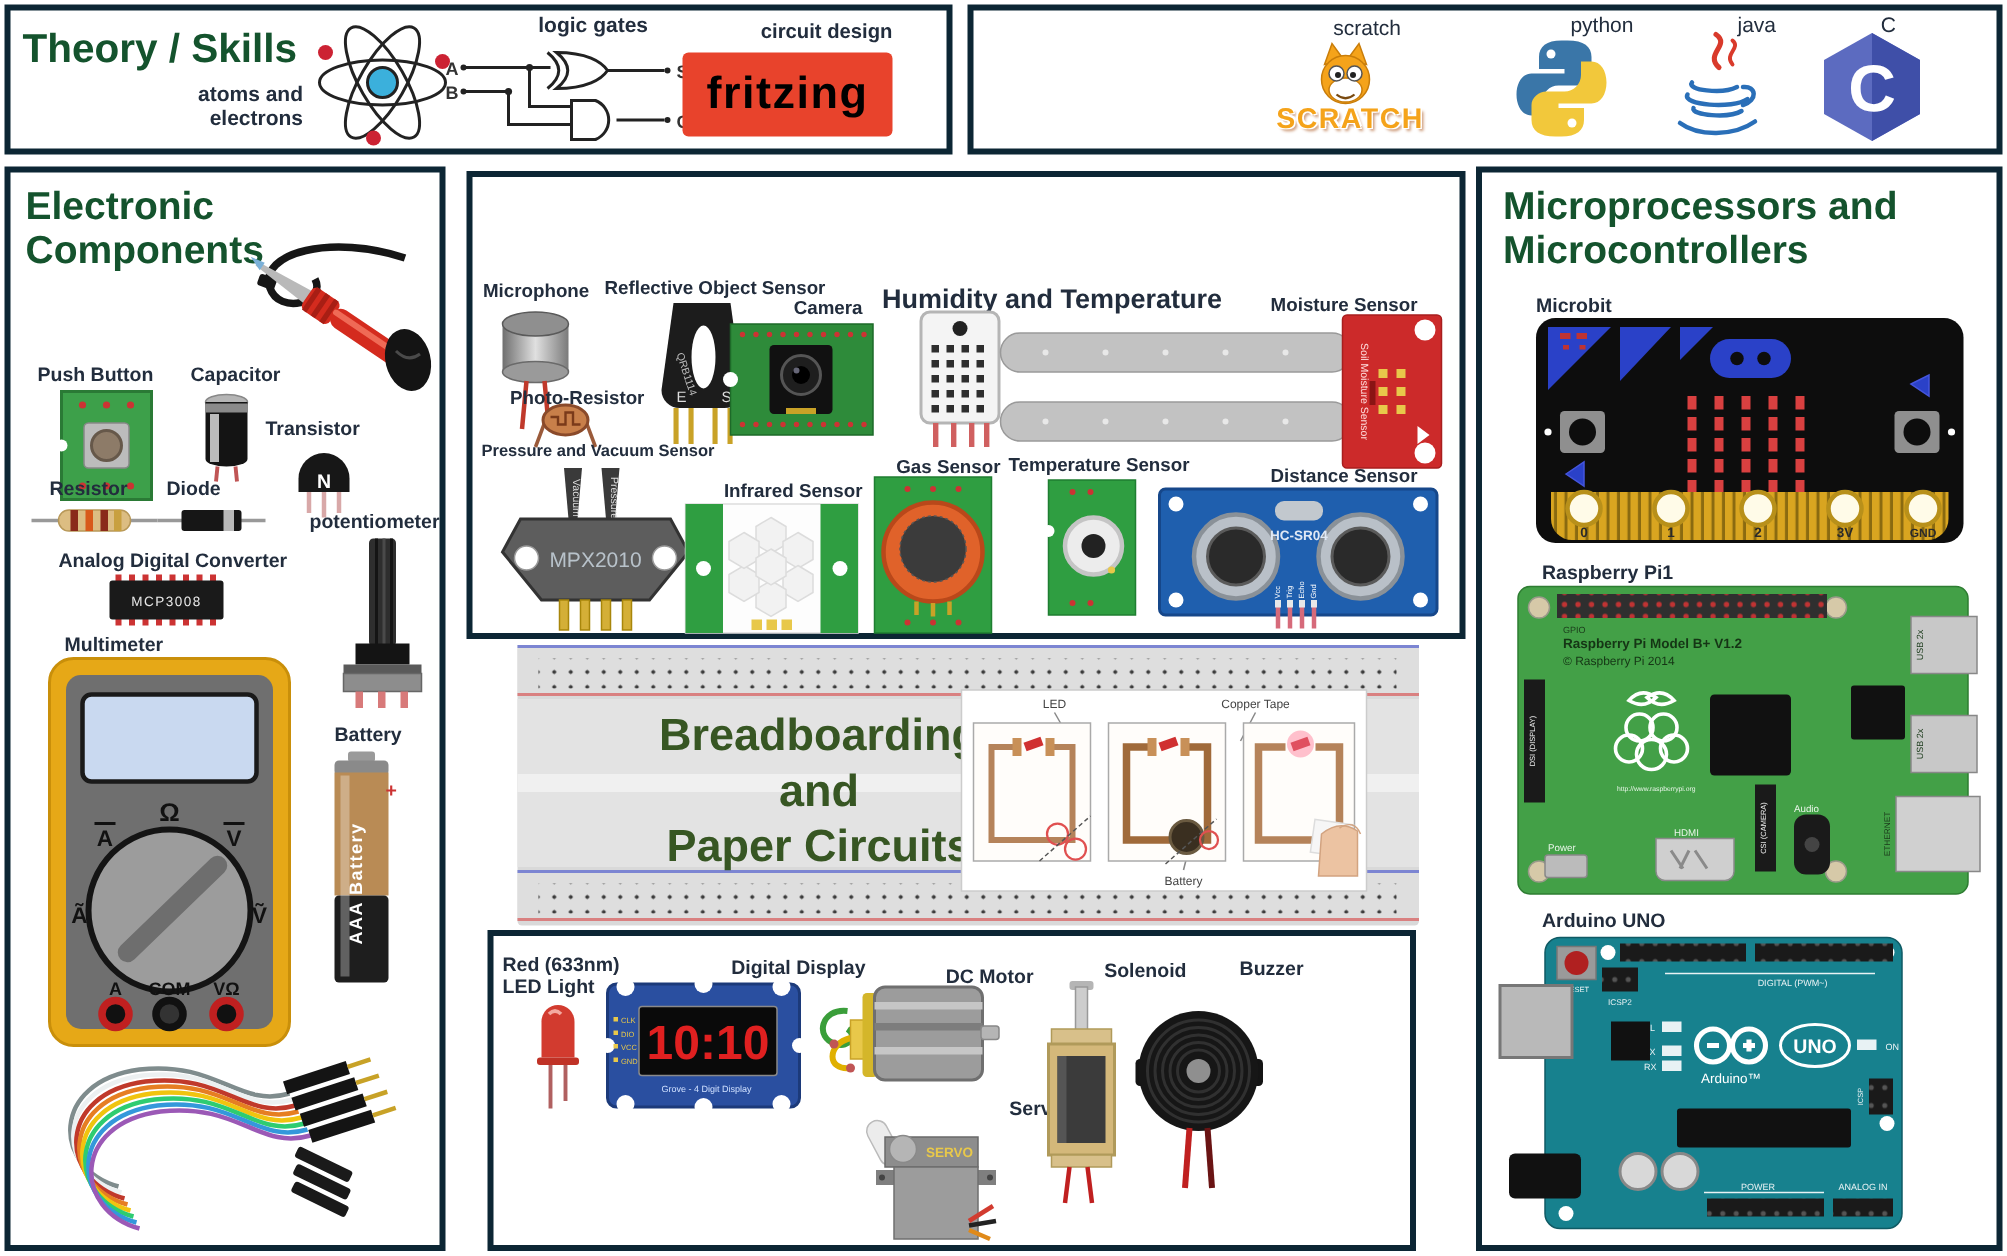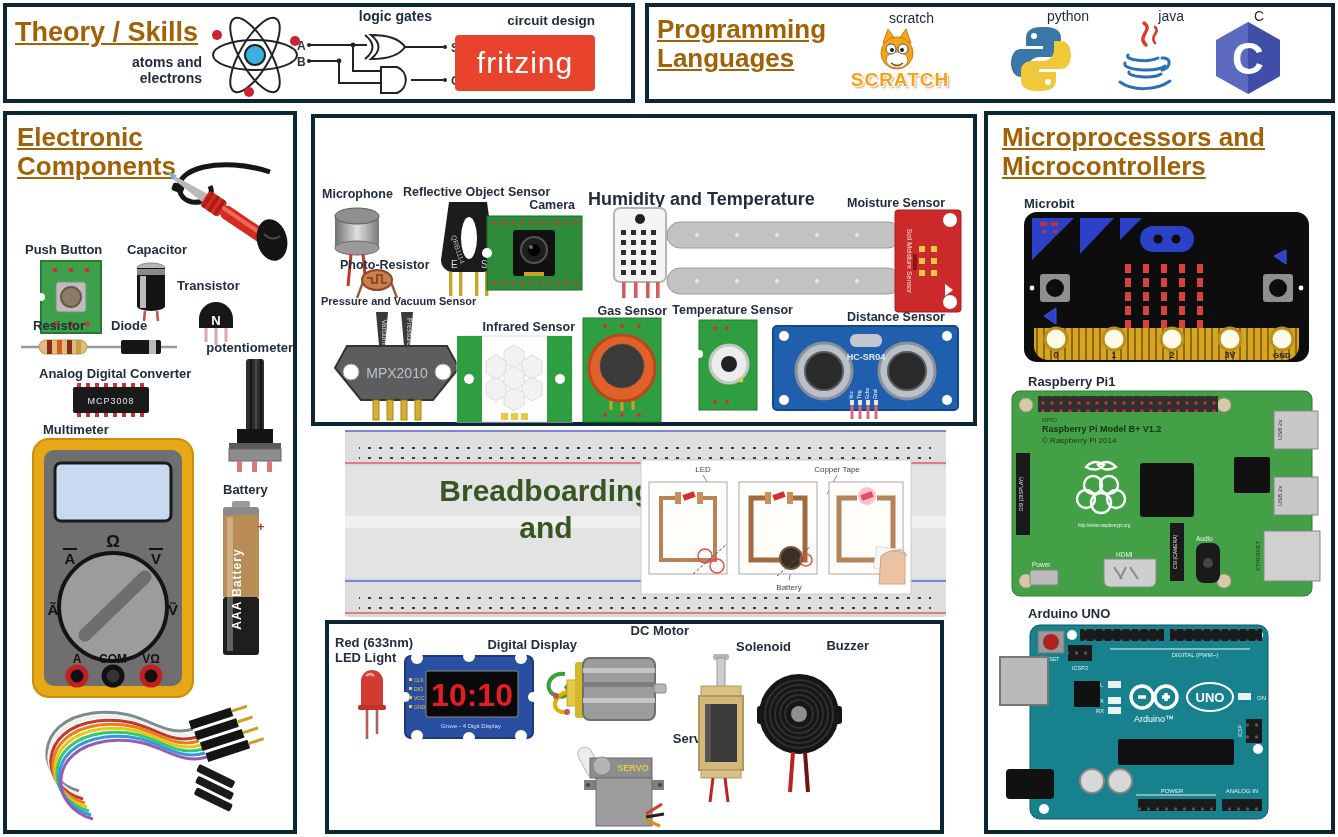--- a/index.html
+++ b/index.html
@@ -1,26 +1,26 @@
 <!DOCTYPE html>
 <html><head>
 <meta charset="utf-8">
 <style>
   html,body{margin:0;padding:0;background:#fff;}
   #stage{position:relative;width:1338px;height:837px;background:#fff;
          font-family:"Liberation Sans",sans-serif;overflow:hidden;}
   .panel{position:absolute;background:#fff;border:4px solid #0c2634;box-sizing:border-box;}
-  .h{position:absolute;color:#a16207;font-weight:bold;line-height:1.12;text-decoration:underline;}
+  .h{position:absolute;color:#14532d;font-weight:bold;line-height:1.12;}
   .lbl{position:absolute;font-weight:bold;color:#222d3d;font-size:13px;line-height:1.12;white-space:nowrap;}
   .wrap{white-space:normal;}
   .c{text-align:right;}
   .r{text-align:right;}
   svg{position:absolute;overflow:visible;}
   svg text{font-family:"Liberation Sans",sans-serif;}
-  .fritz{position:absolute;background:#e8432c;border-radius:4px;color:#ffffff;font-weight:normal;
+  .fritz{position:absolute;background:#e8432c;border-radius:4px;color:#000000;font-weight:bold;
          font-size:30px;display:flex;align-items:center;justify-content:center;letter-spacing:1px;}
   .scratchtxt{position:absolute;color:#f5a31a;font-weight:bold;font-size:19px;letter-spacing:1px;
          text-shadow:-1px -1px 0 #fff,1px -1px 0 #fff,-1px 1px 0 #fff,1px 1px 0 #fff,2px 2px 2px #c97;}
   .bb{position:absolute;left:345px;top:430px;width:601px;height:187px;background:#d9d9d9;border-radius:3px;}
   .dots{background-image:radial-gradient(circle,#3c3c3c 1.2px,transparent 1.5px);background-size:11px 10px;background-position:5px 4px;}
   .rail{position:absolute;left:0;width:601px;height:34px;background:#dedede;box-sizing:border-box;
         border-top:2px solid #7c85d2;border-bottom:2px solid #d98080;}
   .raildots{position:absolute;left:14px;top:7px;width:572px;height:20px;}
   .bbmain{position:absolute;left:0;top:36px;width:601px;height:112px;background:#e3e3e3;}
   .bbchan{position:absolute;left:0;top:50px;width:601px;height:12px;background:#f0f0f0;}
@@ -68,21 +68,20 @@
       <text x="2" y="23" font-size="12" font-weight="bold" fill="#333">A</text>
       <text x="2" y="39" font-size="12" font-weight="bold" fill="#333">B</text>
       <text x="156" y="25" font-size="12" font-weight="bold" fill="#333">S</text>
       <text x="156" y="58" font-size="12" font-weight="bold" fill="#333">C</text>
     </svg>
     <div class="lbl c" style="left:448px;top:6px;width:140px;font-size:13.5px">circuit design</div>
     <div class="fritz" style="left:448px;top:28px;width:140px;height:56px">fritzing</div>
   </div>
 
   <div class="panel" style="left:645px;top:3px;width:690px;height:100px">
-    <div class="h" style="left:8px;top:8px;font-size:26px;width:230px">Programming Languages</div>
     <div class="lbl c" style="left:195px;top:4px;width:90px;font-size:14px;font-weight:normal">scratch</div>
     <svg style="left:218px;top:20px" width="60" height="48" viewBox="0 0 60 48">
       <polygon points="16,16 21,2 29,13" fill="#f5a31a" stroke="#c97d0a"></polygon>
       <polygon points="44,16 39,2 31,13" fill="#f5a31a" stroke="#c97d0a"></polygon>
       <circle cx="30" cy="26" r="16" fill="#f5a31a" stroke="#c97d0a"></circle>
       <ellipse cx="30" cy="33" rx="11" ry="8" fill="#fff" stroke="#c97d0a"></ellipse>
       <circle cx="24" cy="22" r="5" fill="#fff" stroke="#555"></circle>
         <circle cx="36" cy="22" r="5" fill="#fff" stroke="#555"></circle>
       <circle cx="25" cy="23" r="2" fill="#222"></circle>
         <circle cx="35" cy="23" r="2" fill="#222"></circle>
@@ -543,20 +542,21 @@
       </div>
     <div class="bbmain dots">
         <div class="bbchan"></div>
       </div>
     <div class="rail" style="top:150px">
         <div class="raildots dots"></div>
       </div>
     <div class="bbcap">
       <div>Breadboarding</div>
       <div>and</div>
+      <div>Paper Circuits</div>
     </div>
     <svg style="left:296px;top:30px" width="270" height="134" viewBox="0 0 270 134">
       <rect x="0" y="0" width="270" height="134" fill="#fff" stroke="#ccc"></rect>
       <text x="62" y="12" text-anchor="middle" font-size="8" fill="#444">LED</text>
       <text x="196" y="12" text-anchor="middle" font-size="8" fill="#444">Copper Tape</text>
       <text x="148" y="130" text-anchor="middle" font-size="8" fill="#444">Battery</text>
       <line x1="62" y1="15" x2="74" y2="36" stroke="#888" stroke-width="1"></line>
       <line x1="196" y1="15" x2="186" y2="34" stroke="#888" stroke-width="1"></line>
       <line x1="148" y1="120" x2="152" y2="104" stroke="#888" stroke-width="1"></line>
       <rect x="8" y="22" width="78" height="92" fill="#fffdfa" stroke="#aaa"></rect>
@@ -614,21 +614,21 @@
           <rect x="4" y="40" width="3" height="3"></rect>
           <rect x="4" y="49" width="3" height="3"></rect>
         </g>
       <text x="9" y="26" font-size="5" fill="#e8c84a">CLK</text>
       <text x="9" y="35" font-size="5" fill="#e8c84a">DIO</text>
       <text x="9" y="44" font-size="5" fill="#e8c84a">VCC</text>
       <text x="9" y="53" font-size="5" fill="#e8c84a">GND</text>
       <text x="66" y="72" text-anchor="middle" font-size="6" fill="#cfe0ff">Grove - 4 Digit Display</text>
     </svg>
 
-    <div class="lbl c" style="left:240px;top:0;width:120px">DC Motor</div>
+    <div class="lbl c" style="left:240px;top:20px;width:120px">DC Motor</div>
     <svg style="left:212px;top:28px" width="125" height="75" viewBox="0 0 125 75">
       <path d="M24,22 C6,20 2,40 16,44 C26,47 30,38 24,34" stroke="#3a9e3a" stroke-width="4" fill="none"></path>
       <path d="M26,40 C10,44 10,62 26,60" stroke="#e0b000" stroke-width="4" fill="none"></path>
       <circle cx="15" cy="44" r="3" fill="#c05555"></circle>
         <circle cx="26" cy="60" r="3" fill="#c05555"></circle>
       <rect x="26" y="28" width="10" height="26" fill="#e8c84a" stroke="#c9a227"></rect>
       <rect x="34" y="10" width="10" height="56" rx="3" fill="#d4b62a"></rect>
       <rect x="42" y="6" width="72" height="62" rx="7" fill="#9c9c9c" stroke="#6f6f6f" stroke-width="2"></rect>
       <rect x="42" y="16" width="72" height="5" fill="#c6c6c6"></rect>
       <rect x="42" y="30" width="72" height="5" fill="#7d7d7d"></rect>

